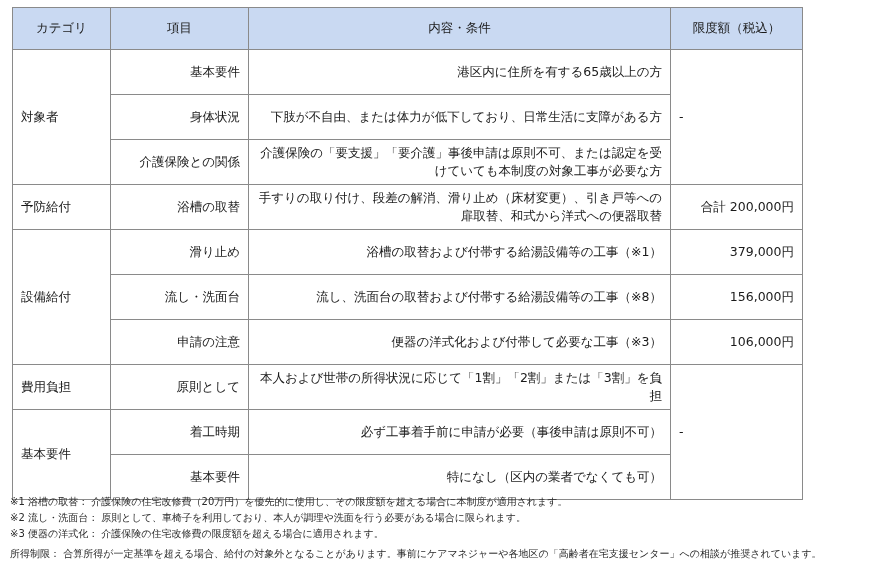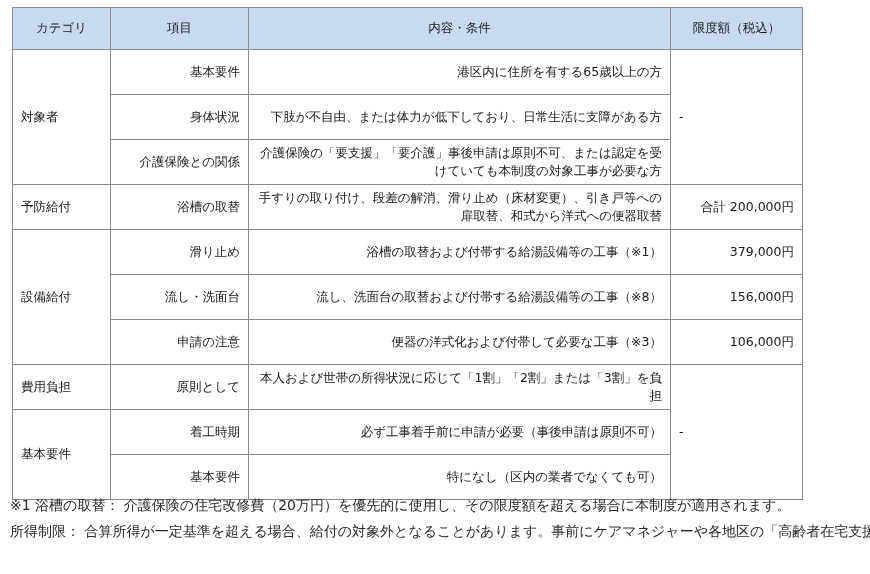--- a/index.html
+++ b/index.html
@@ -85,21 +85,21 @@
   tr.r-h1 td, tr.r-h2 td, tr.r-h3 td { height: 45px; }
   tr.r-tall td { height: 45px; }
 
   .group-sep td { border-top: 1.6px solid #555; }
 
   .notes {
     position: absolute;
     left: 10px;
     top: 494px;
     width: 850px;
-    font-size: 14px;
+    font-size: 10px;
     line-height: 1.62;
     color: #2a2a2a;
   }
   .notes .note-line {
     white-space: nowrap;
   }
   .notes .note-gap {
     margin-top: 3px;
   }
 </style>
@@ -179,16 +179,18 @@
       <tr class="r-tall">
         <td class="item-cell">基本要件</td>
         <td class="desc-cell">特になし（区内の業者でなくても可）</td>
       </tr>
 
     </tbody>
   </table>
 
   <div class="notes">
     <div class="note-line">※1 浴槽の取替： 介護保険の住宅改修費（20万円）を優先的に使用し、その限度額を超える場合に本制度が適用されます。</div>
+    <div class="note-line">※2 流し・洗面台： 原則として、車椅子を利用しており、本人が調理や洗面を行う必要がある場合に限られます。</div>
+    <div class="note-line">※3 便器の洋式化： 介護保険の住宅改修費の限度額を超える場合に適用されます。</div>
     <div class="note-line note-gap">所得制限： 合算所得が一定基準を超える場合、給付の対象外となることがあります。事前にケアマネジャーや各地区の「高齢者在宅支援センター」への相談が推奨されています。</div>
   </div>
 
 </div>
 
 </body></html>

